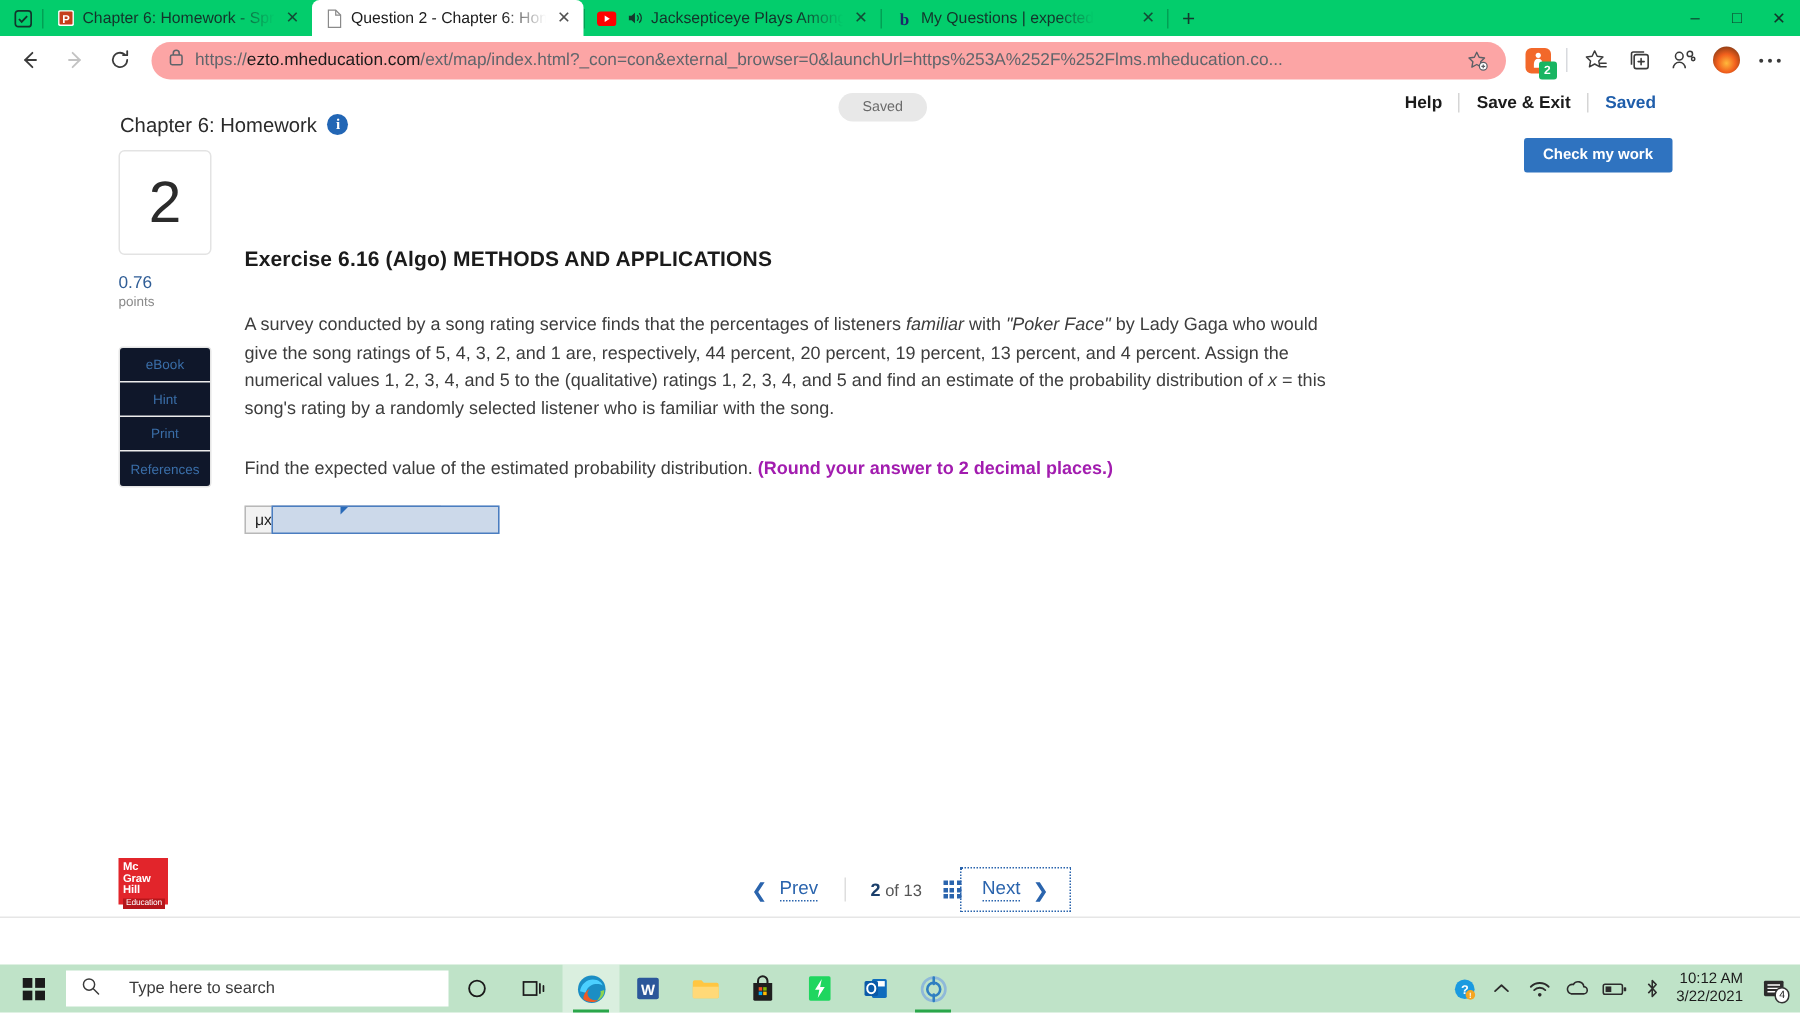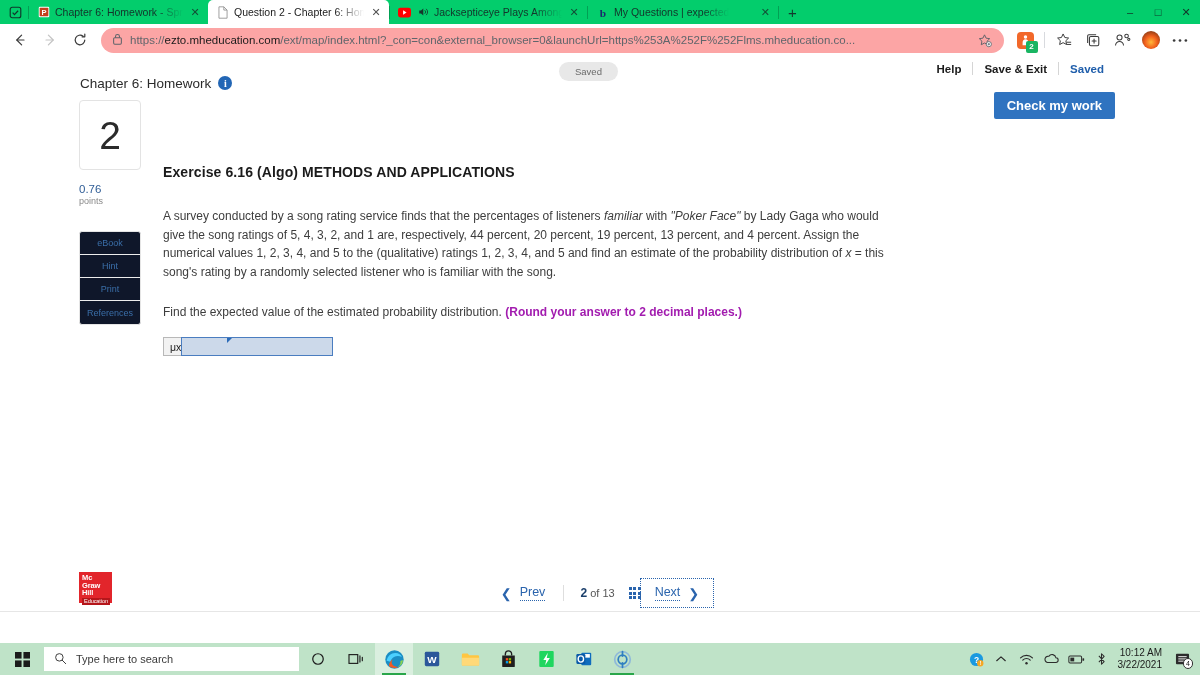--- a/index.html
+++ b/index.html
@@ -113,21 +113,21 @@
   #header-actions {
     position: absolute; right: 85px; top: 6px; display: flex; align-items: center; gap: 0;
     font-size: 11.5px; font-weight: 700;
   }
   #header-actions .ha { padding: 0 11px; color: #1b1b1b; }
   #header-actions .ha.link { color: #1f5eab; }
   #header-actions .hsep { width: 1px; height: 13px; background: #d5d5d5; }
 
   #checkwork-row { position: absolute; right: 85px; top: 36px; }
   #check-btn {
-    background: #2f73c0; color: #fff; font-size: 13px; font-weight: 700;
+    background: #2f73c0; color: #fff; font-size: 10px; font-weight: 700;
     padding: 6px 13px; border-radius: 2px; border: none;
   }
 
   
   #qnum-box {
     position: absolute; left: 79px; top: 44px; width: 62px; height: 70px;
     border: 1px solid #e3e3e3; border-radius: 4px; background: #fff;
     display: flex; align-items: center; justify-content: center;
   }
   #qnum { font-size: 39px; color: #2b2b2b; font-weight: 300; line-height: 1; }
@@ -202,21 +202,21 @@
   #grid-icon i { width: 3px; height: 3px; background: #2a64ad; display: block; }
 
   
   #taskbar {
     position: absolute; left: 0; bottom: 0; width: 1200px; height: 32px;
     background: #bfe3c8; display: flex; align-items: center; gap: 0;
   }
   #start-btn { width: 44px; height: 32px; display:flex;align-items:center;justify-content:center; }
   #search-box {
     width: 255px; height: 24px; background: #fff; display: flex; align-items: center;
-    gap: 9px; padding: 0 10px; font-size: 11px; color: #3a3a3a; flex: none;
+    gap: 19px; padding: 0 10px; font-size: 11px; color: #3a3a3a; flex: none;
   }
   .tb-icon { width: 38px; height: 32px; display:flex; align-items:center; justify-content:center; position: relative; flex: none; }
   .tb-icon.active::after {
     content: ""; position: absolute; bottom: 0; left: 7px; right: 7px; height: 2.5px; background: #2aa64a;
   }
   .tb-icon.open-edge { background: rgba(255,255,255,.42); }
   #tray { margin-left: auto; display: flex; align-items: center; gap: 0; padding-right: 6px; }
   .tray-i { width: 25px; height: 32px; display:flex; align-items:center; justify-content:center; color:#2c2c2c; }
   #clock { font-size: 10px; color: #1b1b1b; text-align: right; line-height: 12px; padding: 0 8px 0 4px; }
   #notif { position: relative; width: 24px; height: 32px; display:flex;align-items:center;justify-content:center; }

